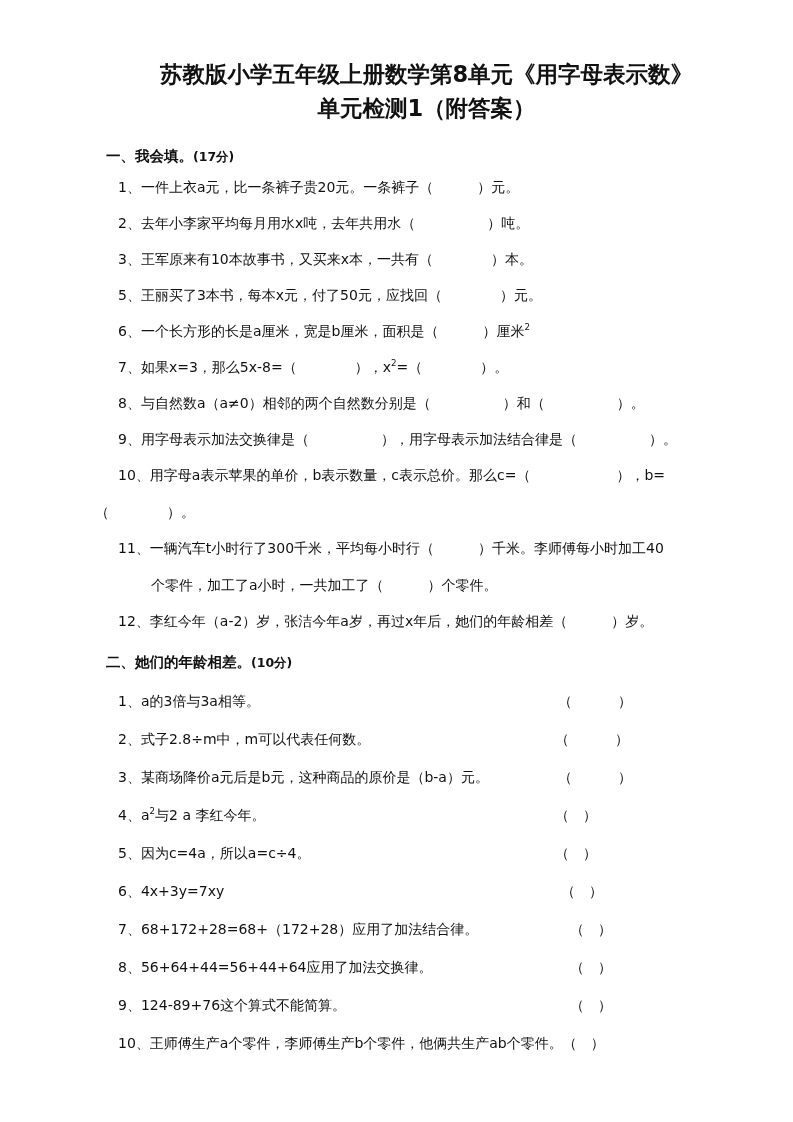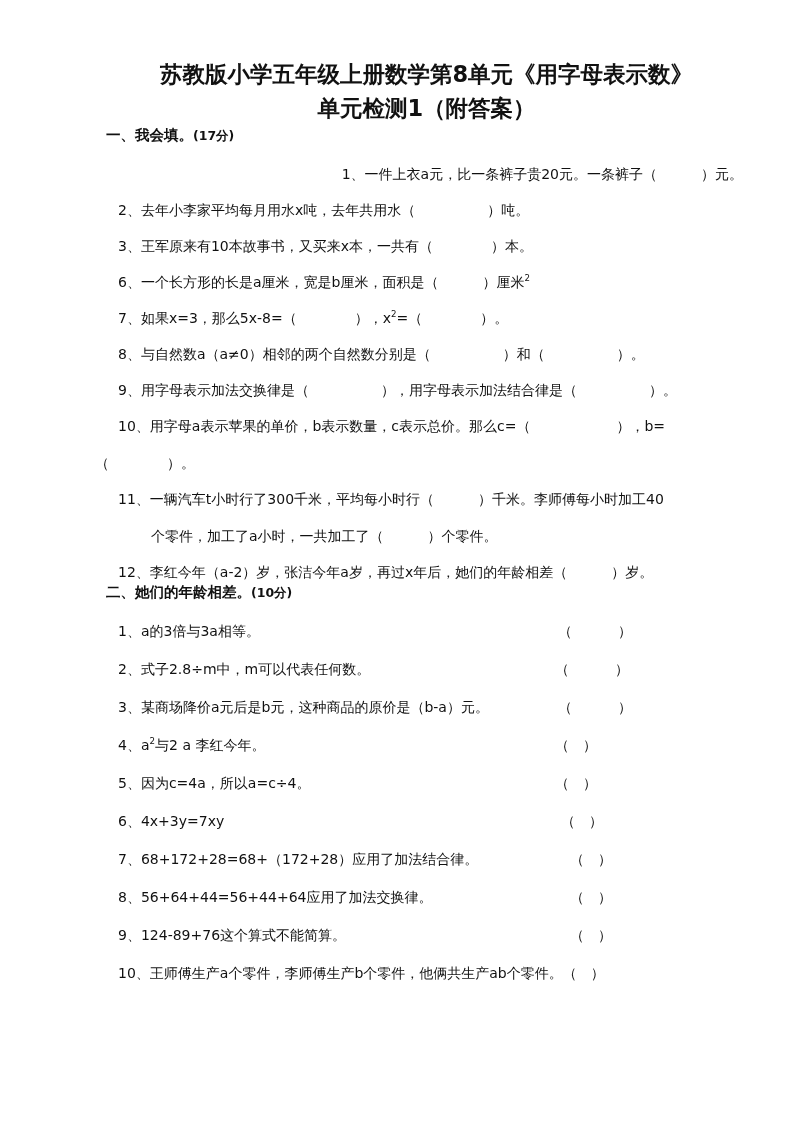--- a/index.html
+++ b/index.html
@@ -37,39 +37,40 @@
   .doc-title .line {
     display: block;
     white-space: nowrap;
   }
 
   
   .section-head {
     font-weight: bold;
     font-size: 14.5px;
     margin-left: 106px;
+    margin-top: 21px;
     line-height: 20px;
     white-space: nowrap;
   }
   .section-head .score {
     font-weight: bold;
     font-size: 12.5px;
   }
 
   
   .q {
     font-size: 14px;
     line-height: 20px;
     margin-left: 118px;
     margin-right: 50px;
     margin-top: 16px;
     white-space: nowrap;
     position: relative;
   }
-  .q.first { margin-top: 18px; text-align: right; }
+  .q.first { margin-top: 10px; }
 
   .q .cont {
     display: block;
     margin-top: 17px;
     white-space: nowrap;
   }
   .q .cont.flush {
     margin-left: -23px;
   }
   .q .cont.indent {
@@ -128,20 +129,23 @@
 
   <div class="q">
     <span>2、</span><span>去年小李家平均每月用水x吨，去年共用水（</span><span class="bl w4"></span><span>）吨。</span>
   </div>
 
   <div class="q">
     <span>3、</span><span>王军原来有10本故事书，又买来x本，一共有（</span><span class="bl w3"></span><span>）本。</span>
   </div>
 
 
+  <div class="q">
+    <span>5、</span><span>王丽买了3本书，每本x元，付了50元，应找回（</span><span class="bl w3"></span><span>）元。</span>
+  </div>
 
   <div class="q">
     <span>6、</span><span>一个长方形的长是a厘米，宽是b厘米，面积是（</span><span class="bl w2"></span><span>）厘米</span><sup>2</sup>
   </div>
 
   <div class="q">
     <span>7、</span><span>如果x=3，那么5x-8=（</span><span class="bl w3"></span><span>），x</span><sup>2</sup><span>=（</span><span class="bl w3"></span><span>）。</span>
   </div>
 
   <div class="q">

